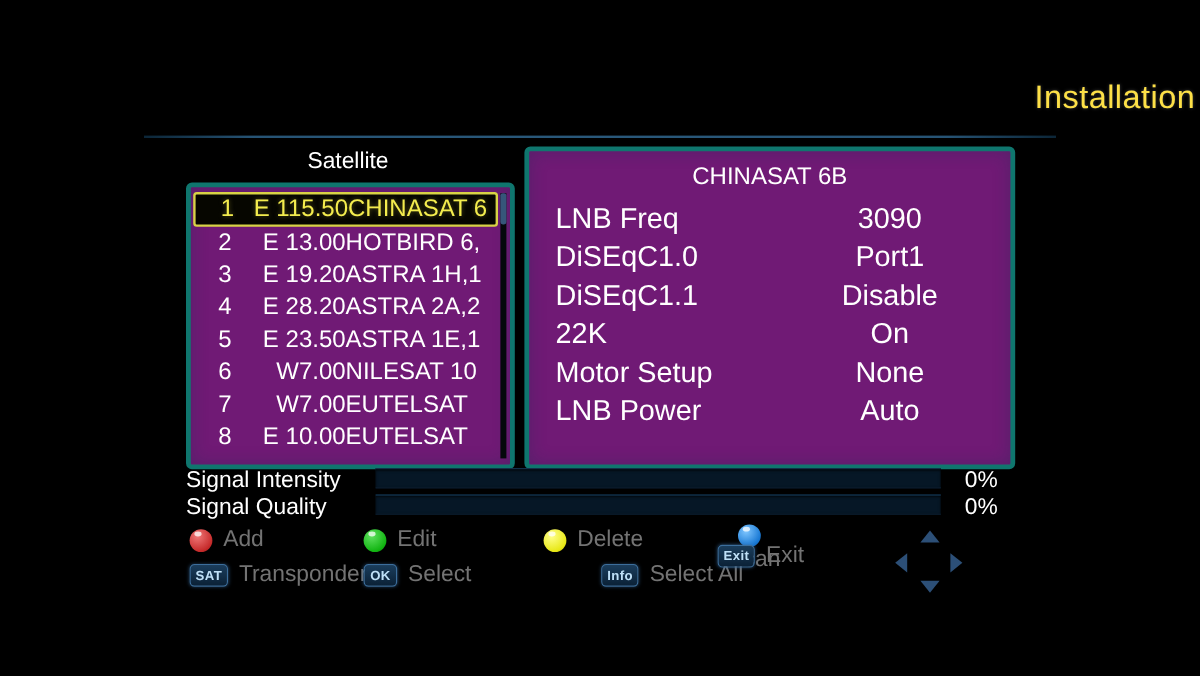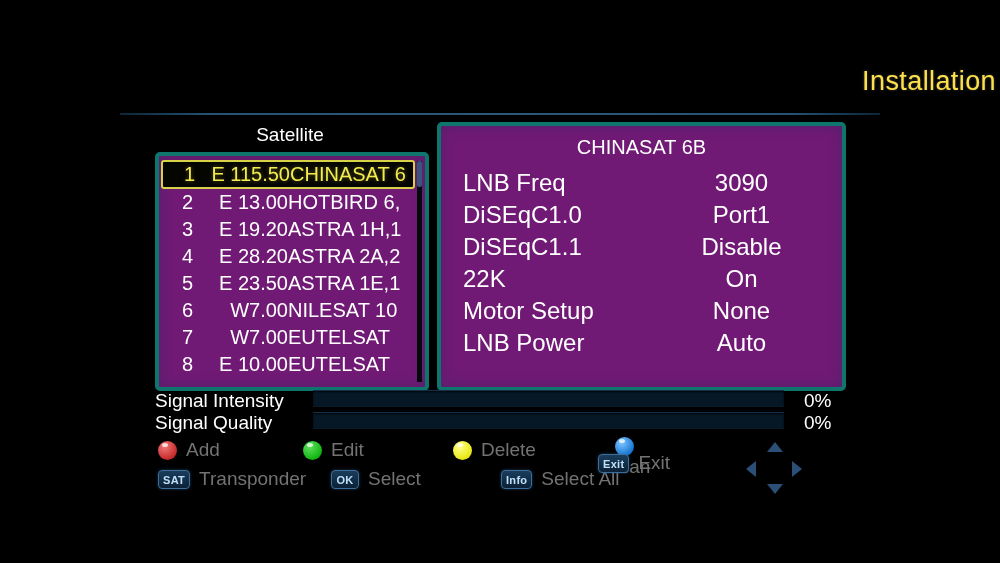--- a/index.html
+++ b/index.html
@@ -427,21 +427,21 @@
         <span class="legend-label">Delete</span>
       </div>
       <div class="legend-item" style="left: 440px; top: 0px; flex-direction: column;">
         <span class="dot blue"></span>
         <span class="legend-label">Scan</span>
       </div>
       <div class="legend-item" style="left: 0px; top: 29px;">
         <span class="key-badge">SAT</span>
         <span class="legend-label">Transponder</span>
       </div>
-      <div class="legend-item" style="left: 145px; top: 29px; margin-left: 28px;">
+      <div class="legend-item" style="left: 145px; top: 29px;">
         <span class="key-badge">OK</span>
         <span class="legend-label">Select</span>
       </div>
       <div class="legend-item" style="left: 295px; top: 29px; margin-left: 48px;">
         <span class="key-badge">Info</span>
         <span class="legend-label">Select All</span>
       </div>
       <div class="legend-item" style="left: 440px; top: 13px;">
         <span class="key-badge">Exit</span>
         <span class="legend-label">Exit</span>

